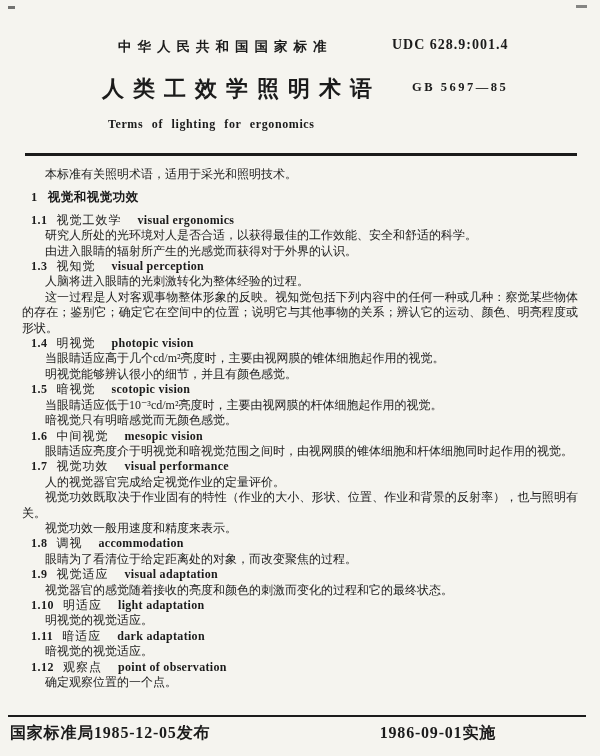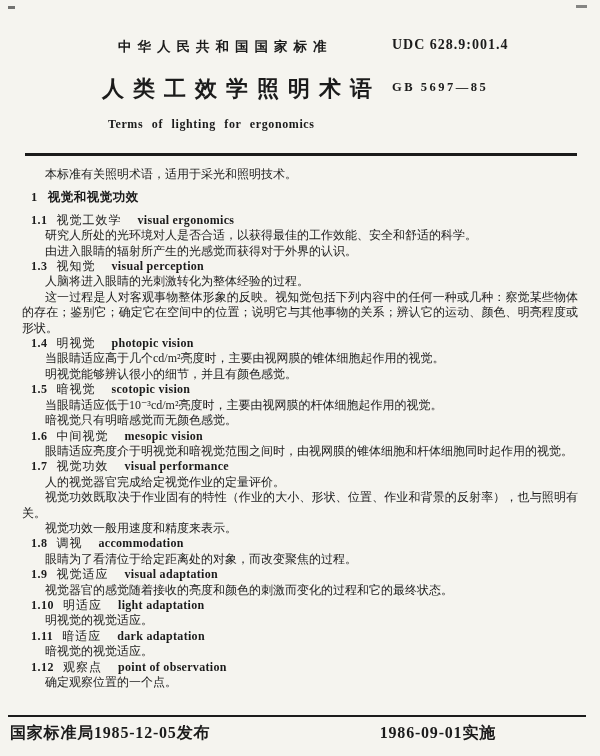--- a/index.html
+++ b/index.html
@@ -31,21 +31,21 @@
   .udc{
     position:absolute;left:392px;top:37px;
     font-size:14px;font-weight:bold;letter-spacing:1px;white-space:nowrap;
     font-family:"Liberation Serif","DejaVu Serif",serif;
   }
   .title-zh{
     position:absolute;left:102px;top:74px;
     font-size:22px;font-weight:bold;letter-spacing:9px;white-space:nowrap;
   }
   .std-no{
-    position:absolute;left:392px;top:80px;
+    position:absolute;left:412px;top:80px;
     font-size:12.5px;font-weight:bold;letter-spacing:2.5px;white-space:nowrap;
   }
   .title-en{
     position:absolute;left:108px;top:117px;
     font-size:12px;font-weight:bold;letter-spacing:.6px;word-spacing:5px;white-space:nowrap;
   }
   .rule-top{
     position:absolute;left:25px;top:153px;width:552px;height:3px;
     background:var(--ink);
   }

